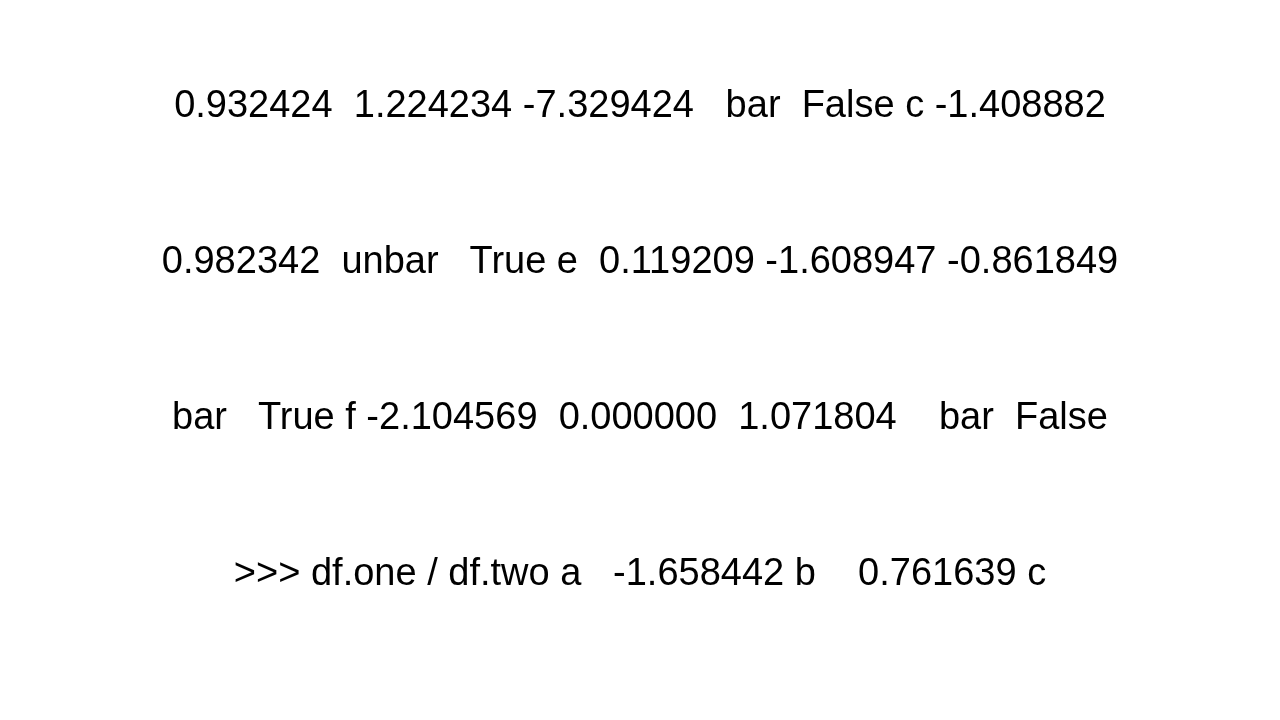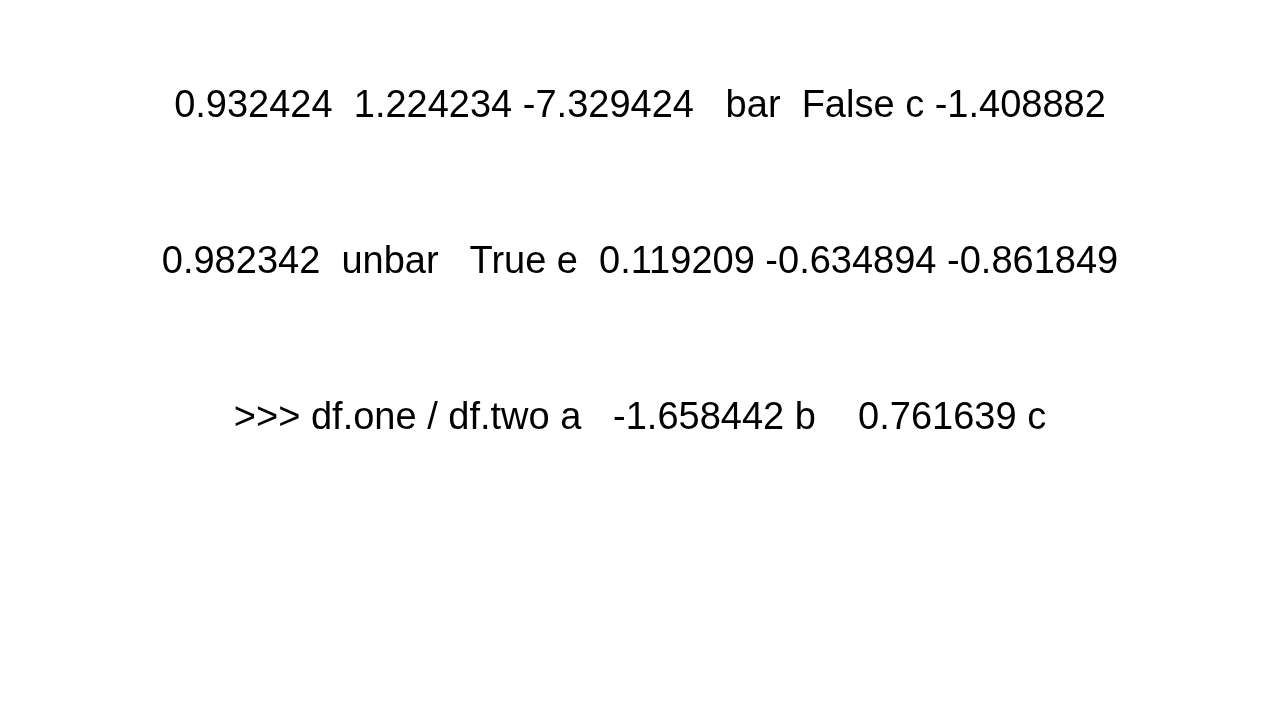--- a/index.html
+++ b/index.html
@@ -43,21 +43,22 @@
     display: block;
     white-space: pre;
   }
 </style>
 </head>
 <body>
 
 <div id="text-viewport">
   <div id="text-block">
     <span class="text-line">0.932424  1.224234 -7.329424   bar  False c -1.408882</span>
-    <span class="text-line">0.982342  unbar   True e  0.119209 -0.634894 -0.861849</span>
+    <span class="text-line">0.982342  unbar   True e  0.119209 -1.608947 -0.861849</span>
+    <span class="text-line">bar   True f -2.104569  0.000000  1.071804    bar  False</span>
     <span class="text-line">&gt;&gt;&gt; df.one / df.two a   -1.658442 b    0.761639 c</span>
     
     
     
     
     
     
     
     
     

